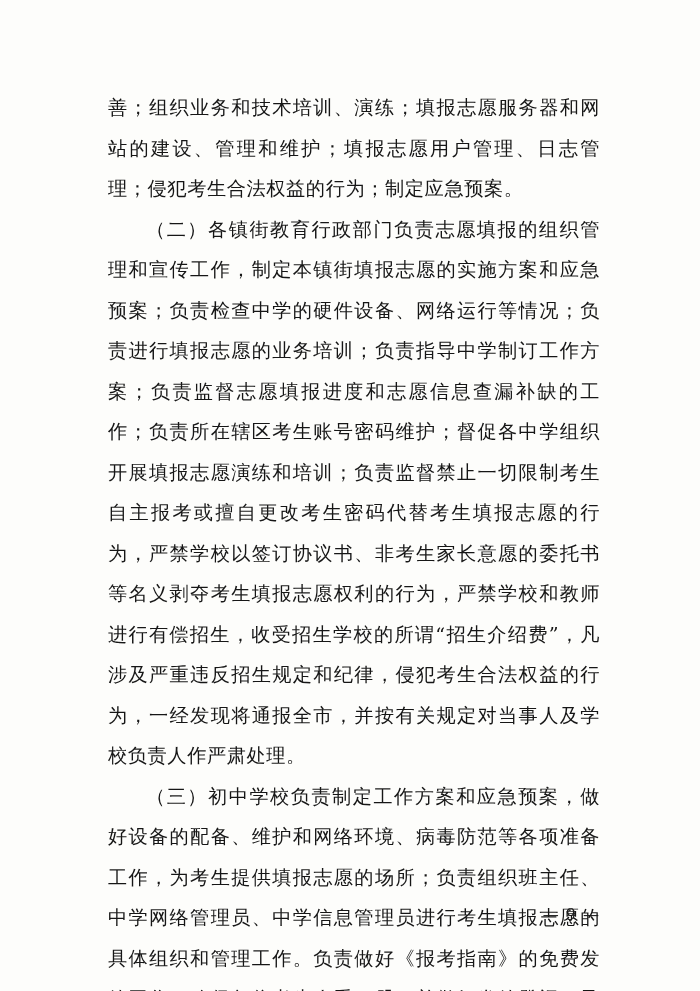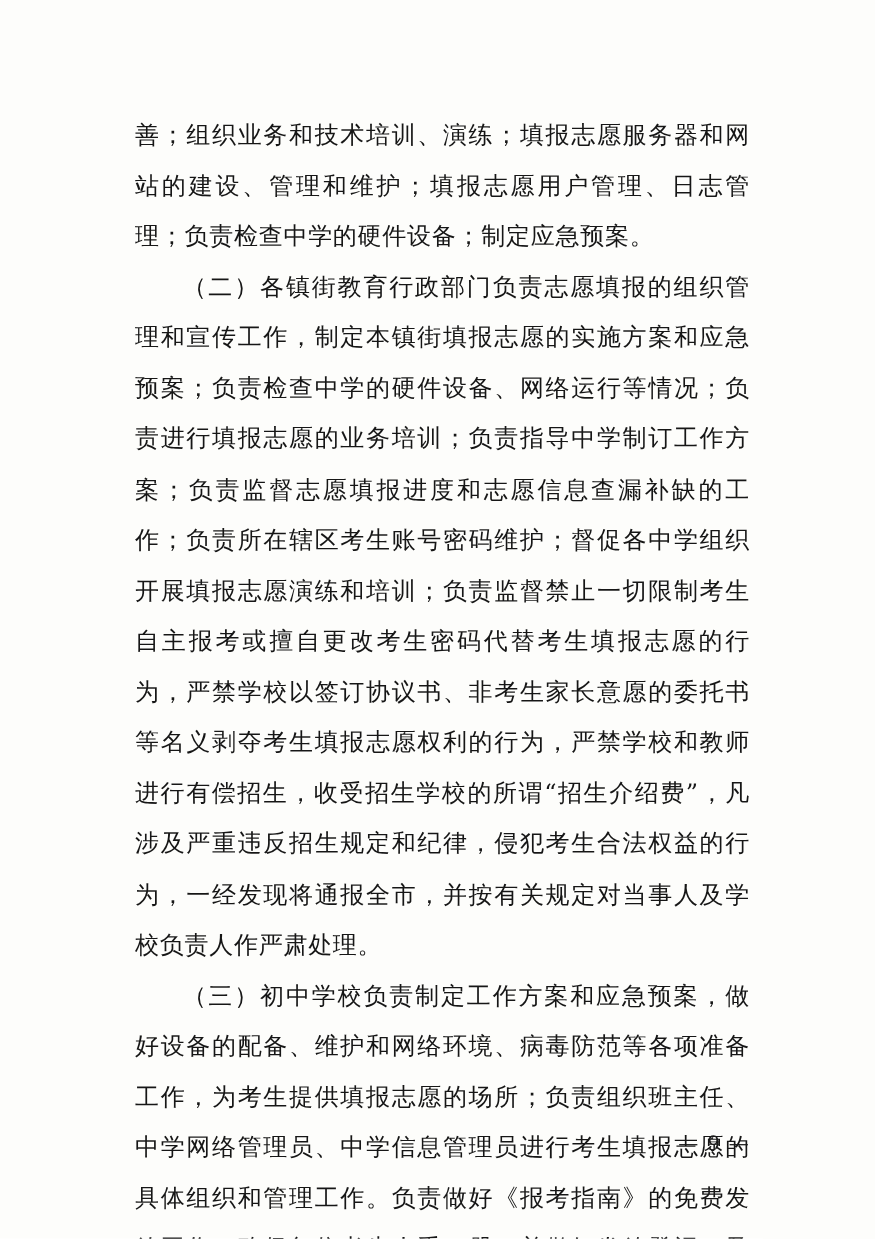--- a/index.html
+++ b/index.html
@@ -57,21 +57,21 @@
     text-align: right;
     padding-right: 4px;
   }
 </style>
 </head>
 <body>
 
 <div class="page">
 
   <div class="content">
-    <p class="para">善；组织业务和技术培训、演练；填报志愿服务器和网站的建设、管理和维护；填报志愿用户管理、日志管理；负责检查中学的硬件设备；制定应急预案。</p>
+    <p class="para">善；组织业务和技术培训、演练；填报志愿服务器和网站的建设、管理和维护；填报志愿用户管理、日志管理；侵犯考生合法权益的行为；制定应急预案。</p>
     <p class="para indent">（二）各镇街教育行政部门负责志愿填报的组织管理和宣传工作，制定本镇街填报志愿的实施方案和应急预案；负责检查中学的硬件设备、网络运行等情况；负责进行填报志愿的业务培训；负责指导中学制订工作方案；负责监督志愿填报进度和志愿信息查漏补缺的工作；负责所在辖区考生账号密码维护；督促各中学组织开展填报志愿演练和培训；负责监督禁止一切限制考生自主报考或擅自更改考生密码代替考生填报志愿的行为，严禁学校以签订协议书、非考生家长意愿的委托书等名义剥夺考生填报志愿权利的行为，严禁学校和教师进行有偿招生，收受招生学校的所谓“招生介绍费”，凡涉及严重违反招生规定和纪律，侵犯考生合法权益的行为，一经发现将通报全市，并按有关规定对当事人及学校负责人作严肃处理。</p>
     <p class="para indent">（三）初中学校负责制定工作方案和应急预案，做好设备的配备、维护和网络环境、病毒防范等各项准备工作，为考生提供填报志愿的场所；负责组织班主任、中学网络管理员、中学信息管理员进行考生填报志愿的具体组织和管理工作。负责做好《报考指南》的免费发放工作，确保每位考生人手一册，并做好发放登记，及时引导学生通过《报考指南》</p>
   </div>
 
   <div class="page-number">
     <span class="page-number-inner">— 9 —</span>
   </div>
 
 </div>
 

